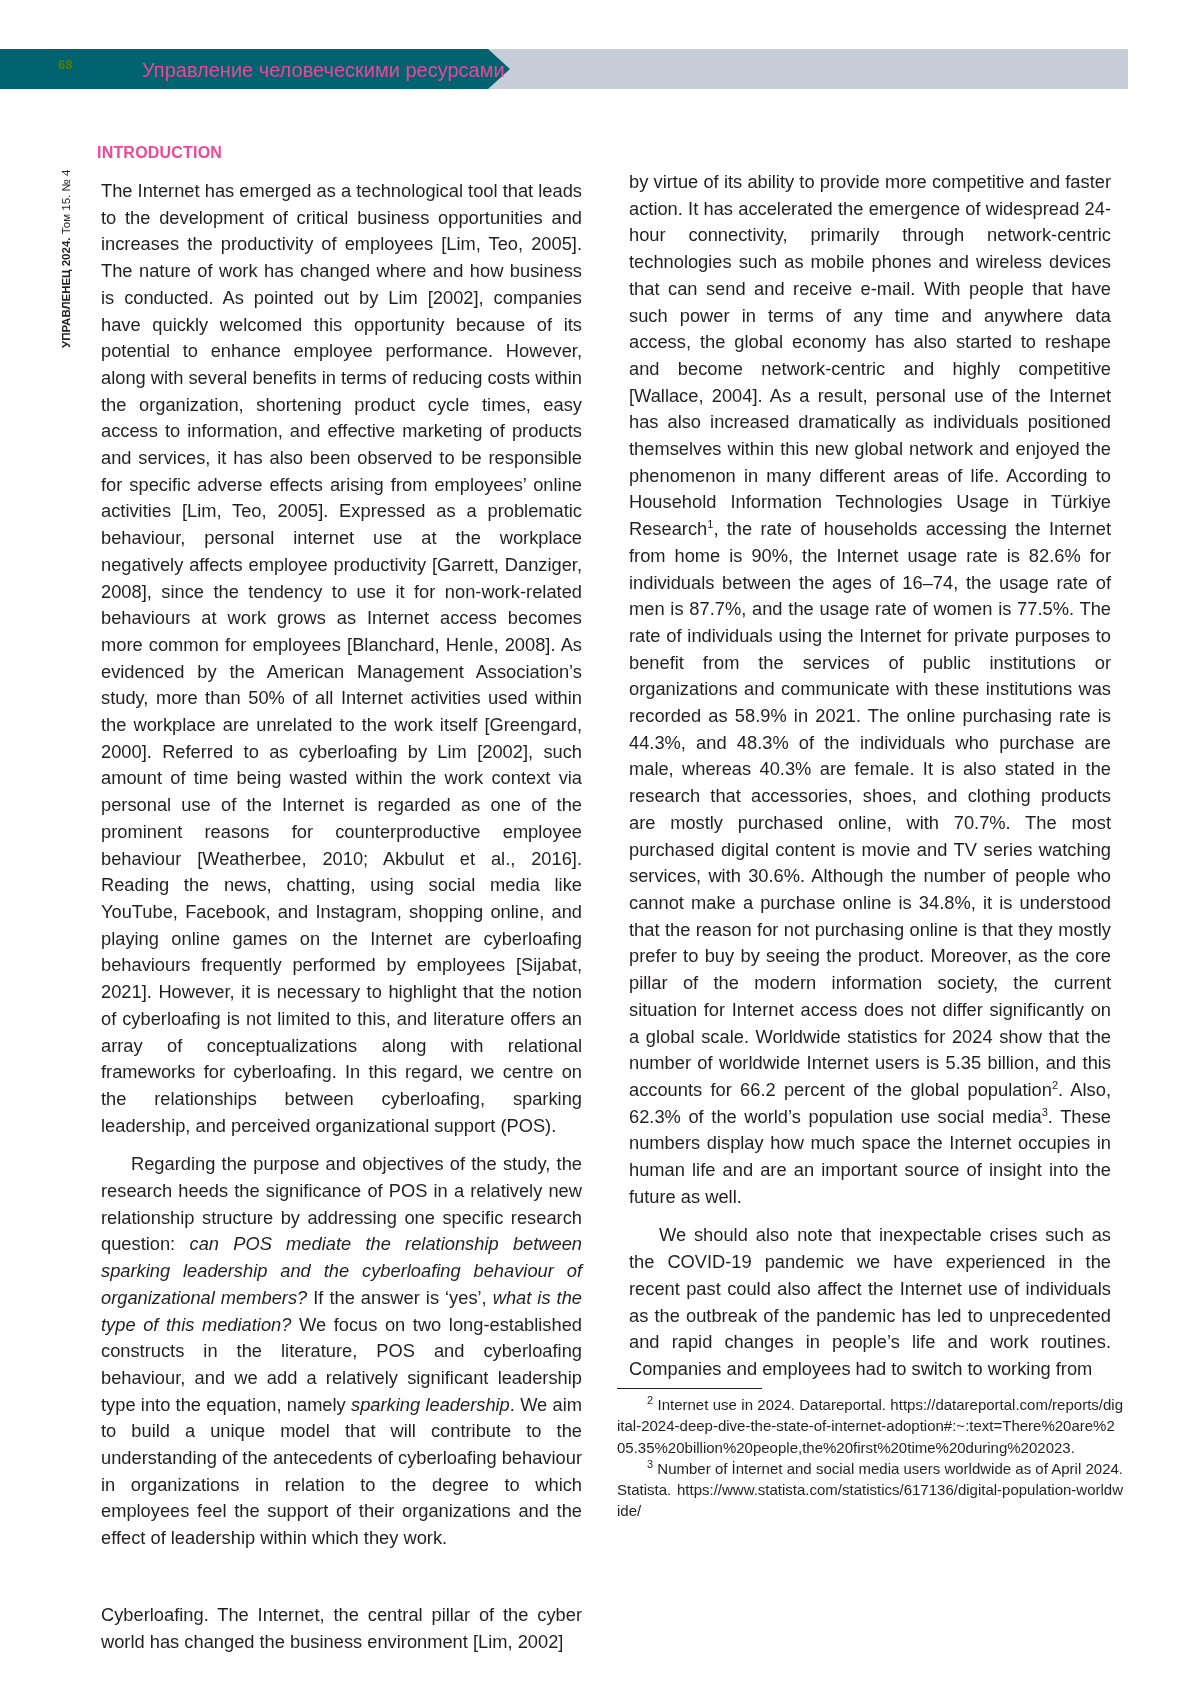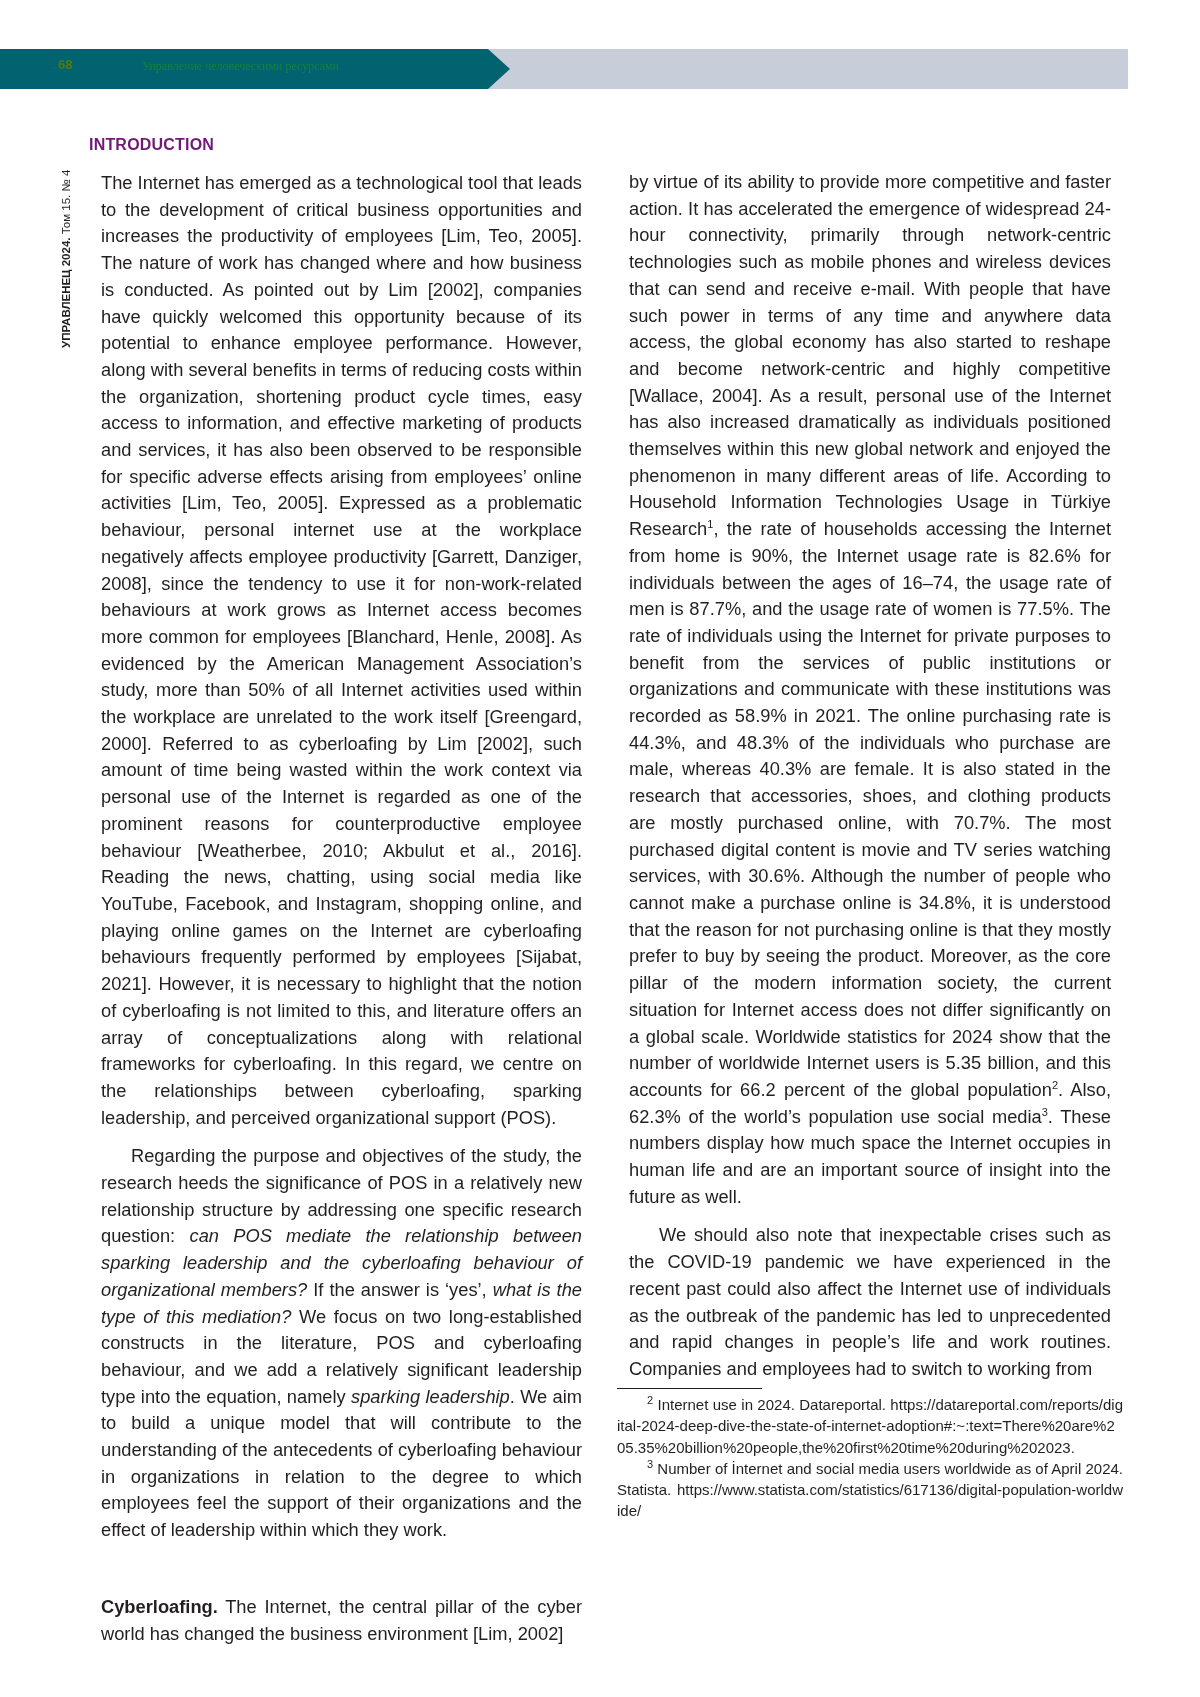--- a/index.html
+++ b/index.html
@@ -3,32 +3,32 @@
 <meta charset="utf-8">
 <style>
   html, body { margin: 0; padding: 0; background: #ffffff; }
   body { width: 1200px; height: 1697px; position: relative; overflow: hidden;
          font-family: "Liberation Sans", "DejaVu Sans", sans-serif; color: #231f20; }
   .header { position: absolute; top: 49px; left: 0; width: 1128px; height: 40px; }
   .header-gray { position: absolute; left: 0; top: 0; width: 1128px; height: 40px; background: #c8ced9; }
   .header-teal { position: absolute; left: 0; top: 0; width: 510px; height: 40px; background: #00636f;
                  clip-path: polygon(0 0, 488px 0, 510px 20px, 488px 40px, 0 40px); }
   .page-num { position: absolute; left: 58px; top: 8px; font-size: 13px; font-weight: bold; color: #4d7c0f; }
-  .running-title { position: absolute; left: 142px; top: 10px; font-size: 12px; color: #15803d; font-family: Liberation Serif, serif; }
+  .running-title { position: absolute; left: 142px; top: 10px; font-size: 20px; color: #ec4899; }
   .side-label { position: absolute; left: 60px; top: 348px; transform-origin: 0 0; transform: rotate(-90deg);
                 white-space: nowrap; font-size: 11.5px; color: #231f20; }
   .side-label b { font-weight: bold; }
   .col { position: absolute; top: 132px; font-size: 18.3px; line-height: 26.7px; text-align: justify; }
   .col-left { left: 89px; width: 505px; }
   .col-right { left: 617px; width: 506px; top: 157px; }
-  .heading { color: #701a75; font-weight: bold; font-size: 16px; line-height: 26px; margin: 0; letter-spacing: 0.2px; }
+  .heading { color: #ec4899; font-weight: bold; font-size: 16px; line-height: 26px; margin: 8px; letter-spacing: 0.2px; }
   .para { margin: 12px; hyphens: auto; }
   .para.indent { text-indent: 30px; }
   .gap { height: 26px; }
-  .run-in { font-weight: bold; }
+  .run-in { font-weight: normal; }
   sup { font-size: 11px; line-height: 0; }
   .fn-rule { position: absolute; left: 617px; top: 1388px; width: 145px; border-top: 1px solid #231f20; }
   .footnotes { position: absolute; left: 617px; top: 1394px; width: 506px; font-size: 15px; line-height: 21.3px; text-align: justify; }
   .fn { margin: 0; text-indent: 30px; word-break: break-all; }
 </style>
 </head>
 <body>
 
 <div class="header">
   <div class="header-gray"></div>

